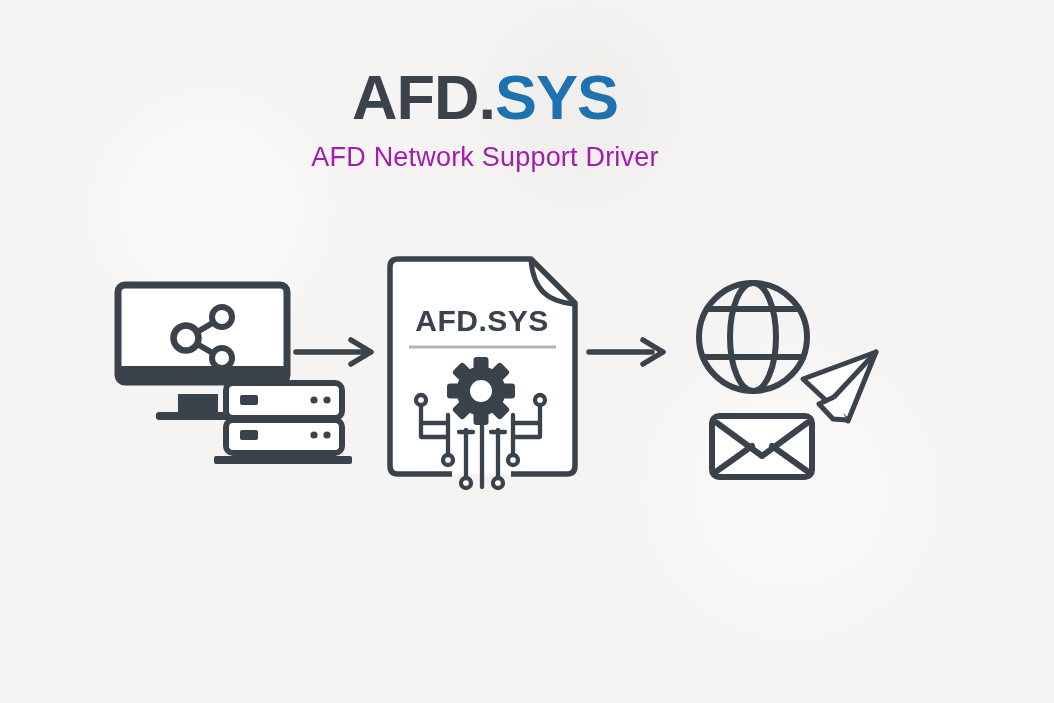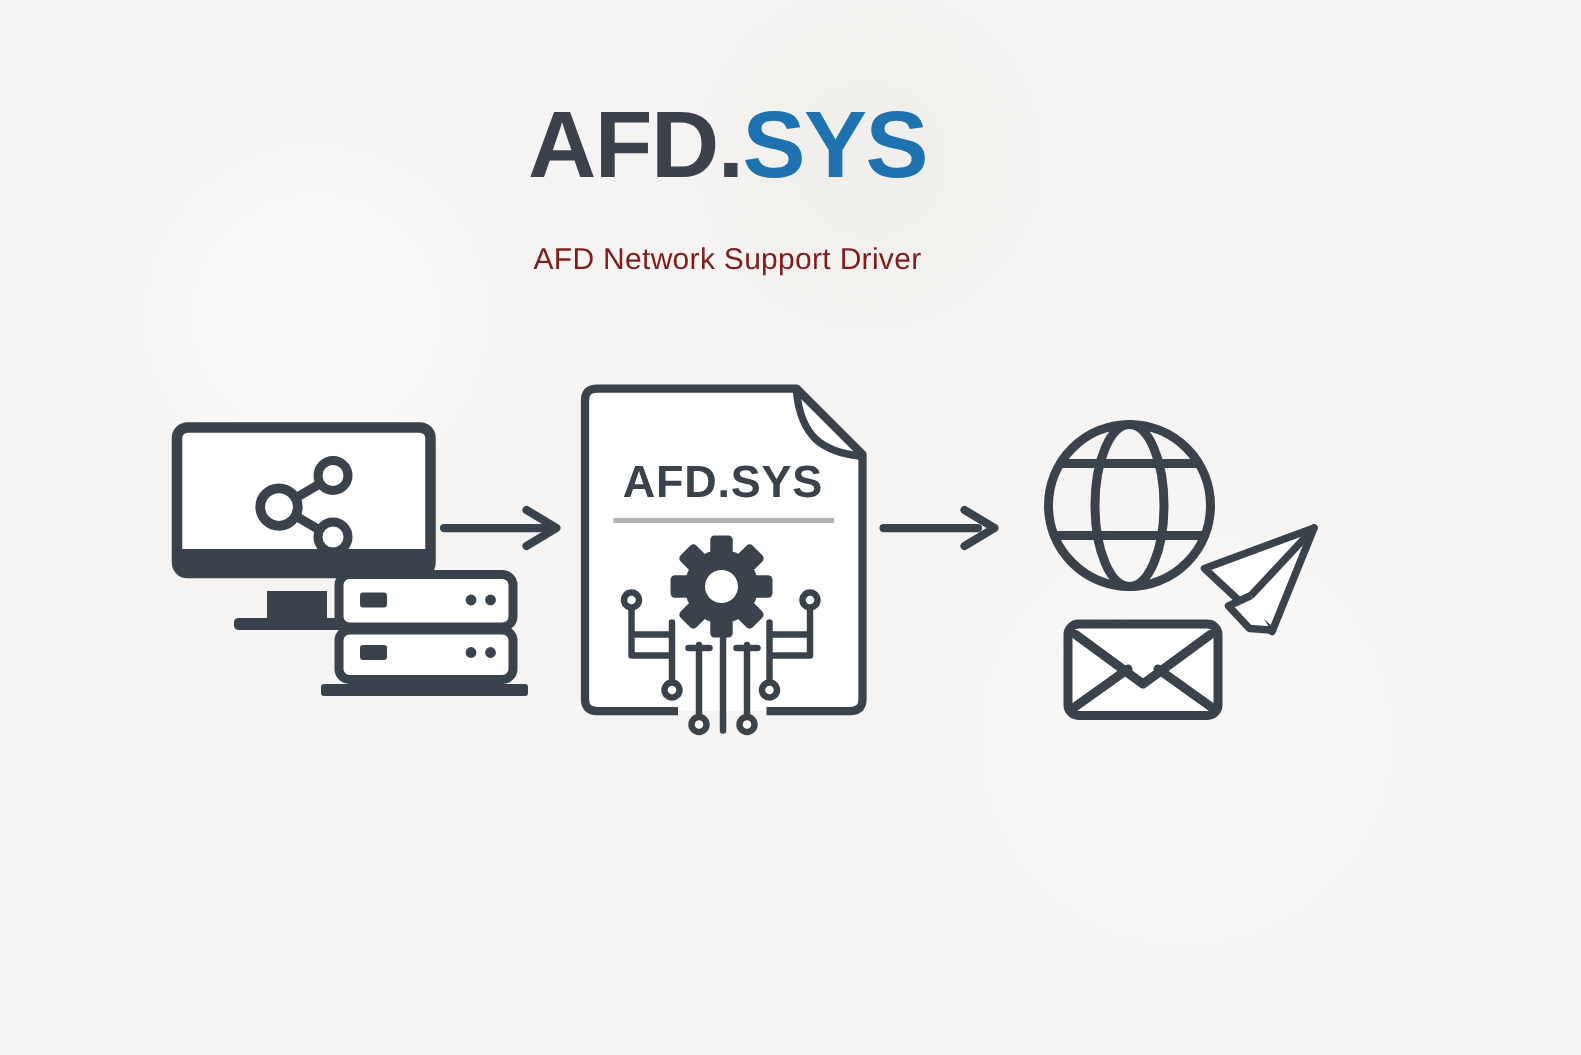--- a/index.html
+++ b/index.html
@@ -19,22 +19,22 @@
     position:absolute;top:64px;left:0;width:970px;
     text-align:center;
   }
   .title{
     font-size:63px;font-weight:700;line-height:1.05;
     letter-spacing:-1px;
   }
   .title .t-primary{color:#3b424c;}
   .title .t-accent{color:#1e72b0;}
   .subtitle{
-    margin-top:32px;
-    font-size:20px;color:#7f1d1d;letter-spacing:.2px;
+    margin-top:12px;
+    font-size:27px;color:#a21caf;letter-spacing:.2px;
   }
   svg{position:absolute;left:0;top:0;}
   .ln{stroke:#3a424c;fill:none;stroke-linecap:round;stroke-linejoin:round;}
   .fw{fill:#ffffff;stroke:#3a424c;stroke-linejoin:round;}
   .fd{fill:#3a424c;stroke:none;}
   .doc-label{
     font-family:"Liberation Sans","DejaVu Sans",sans-serif;
     font-size:30px;font-weight:700;fill:#3a424c;letter-spacing:.5px;
   }
 </style>

